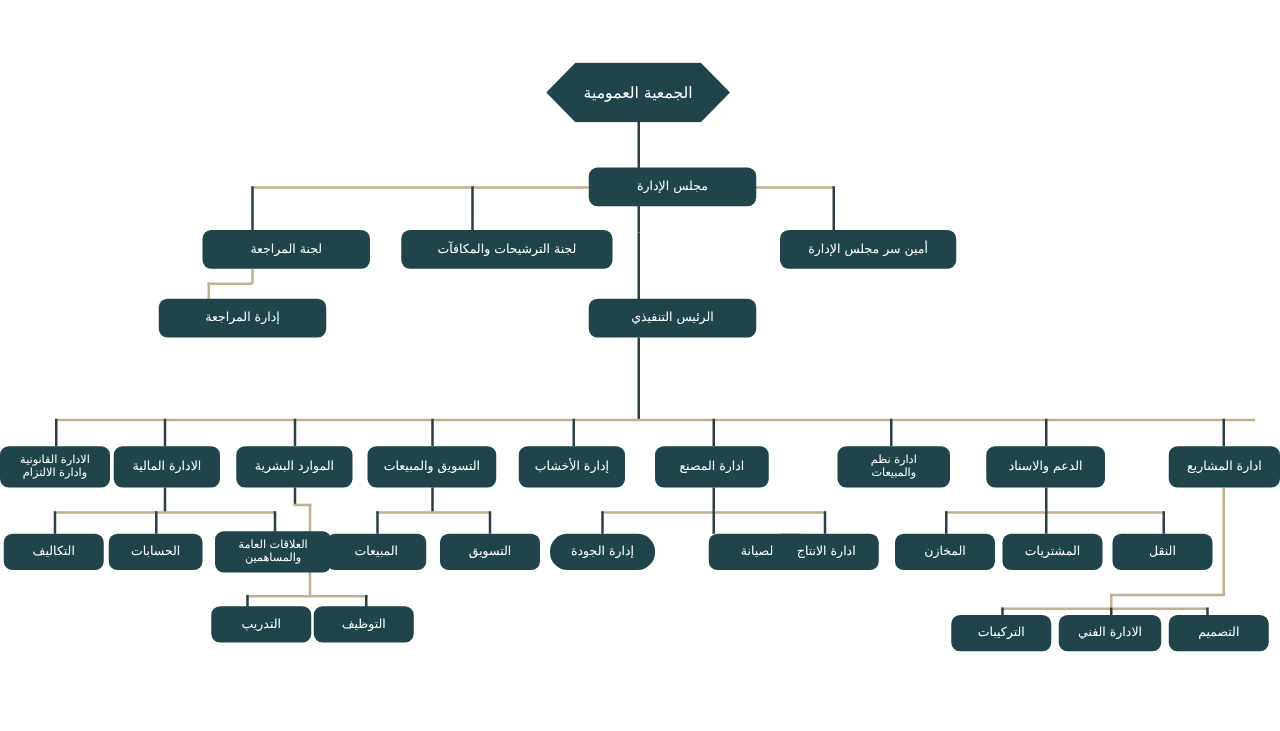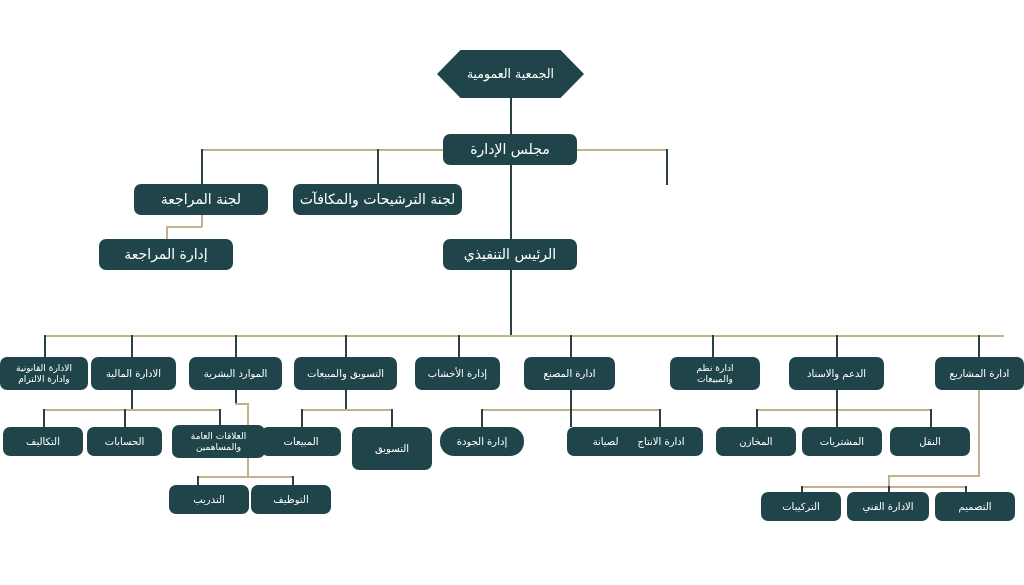--- a/index.html
+++ b/index.html
@@ -55,21 +55,21 @@
     padding: 0;
   }
   .hex-shape {
     position: absolute;
     inset: 0;
     background: #1f4449;
     clip-path: polygon(16% 0%, 84% 0%, 100% 50%, 84% 100%, 16% 100%, 0% 50%);
     z-index: -1;
   }
   .sz-lg  { font-size: 12.5px; }
-  .sz-md  { font-size: 14px; }
+  .sz-md  { font-size: 10px; margin-left: 28px; }
   .sz-sm  { font-size: 10px; }
   .sz-xs  { font-size: 9px; }
 </style>
 </head>
 <body>
 
 <div id="chart-canvas">
 
   <div class="conn vert" style="left:510px; top:97px; width:1.5px; height:38px;"></div>
 
@@ -150,20 +150,23 @@
   </div>
 
   <div class="node sz-md" style="left:134px; top:184px; width:134px; height:31px;">
     <span>لجنة المراجعة</span>
   </div>
 
   <div class="node sz-md" style="left:293px; top:184px; width:169px; height:31px;">
     <span>لجنة الترشيحات والمكافآت</span>
   </div>
 
+  <div class="node sz-md" style="left:596px; top:184px; width:141px; height:31px;">
+    <span>أمين سر مجلس الإدارة</span>
+  </div>
 
   <div class="node sz-md" style="left:99px; top:239px; width:134px; height:31px;">
     <span>إدارة المراجعة</span>
   </div>
 
   <div class="node sz-md" style="left:443px; top:239px; width:134px; height:31px;">
     <span>الرئيس التنفيذي</span>
   </div>
 
   <div class="node sz-xs" style="left:0px; top:357px; width:88px; height:33px;">
@@ -220,21 +223,21 @@
     <span>
       <span>العلاقات العامة</span>
       <span>والمساهمين</span>
     </span>
   </div>
 
   <div class="node sz-sm" style="left:261px; top:427px; width:80px; height:29px;">
     <span>المبيعات</span>
   </div>
 
-  <div class="node sz-sm" style="left:352px; top:427px; width:80px; height:43px;">
+  <div class="node sz-sm" style="left:352px; top:427px; width:80px; height:29px;">
     <span>التسويق</span>
   </div>
 
   <div class="node sz-sm" style="left:440px; top:427px; width:84px; height:29px;border-radius:14px;">
     <span>إدارة الجودة</span>
   </div>
 
   <div class="node sz-sm" style="left:531px; top:427px; width:80px; height:29px;margin-left:36px;">
     <span>الصيانة</span>
   </div>

